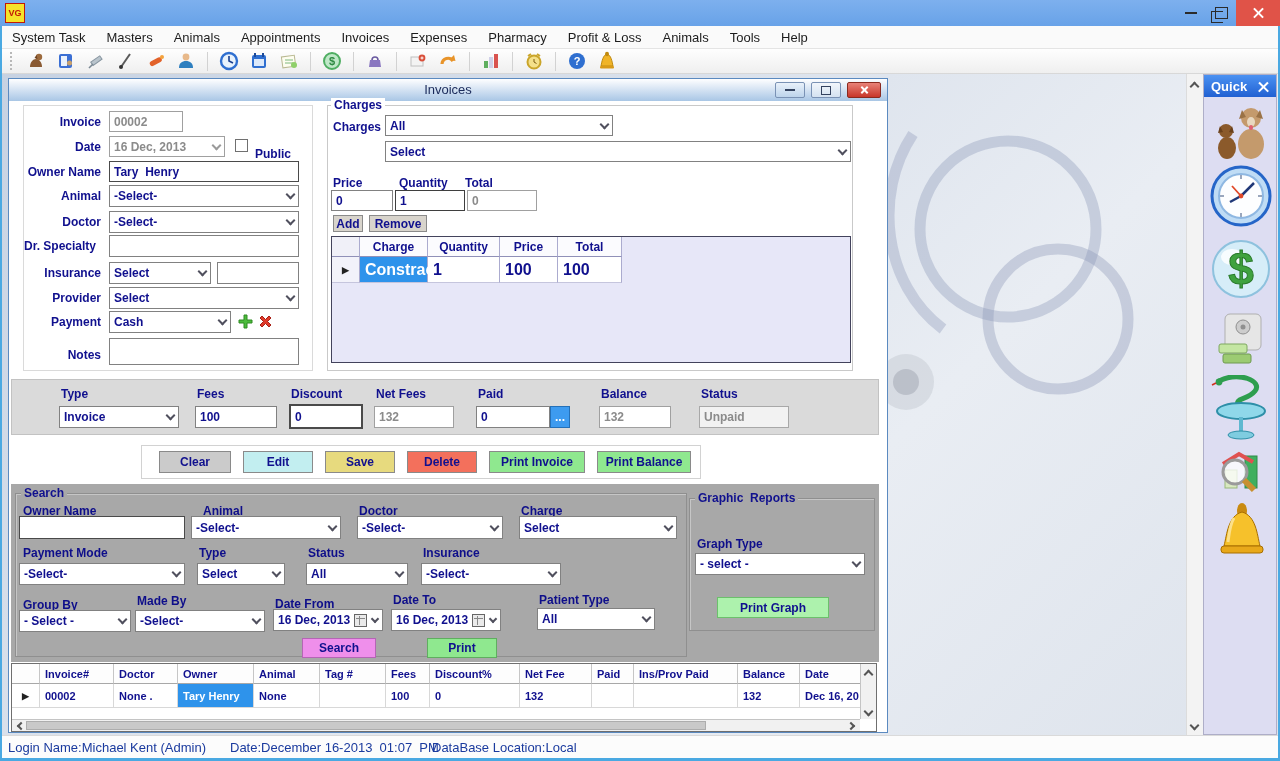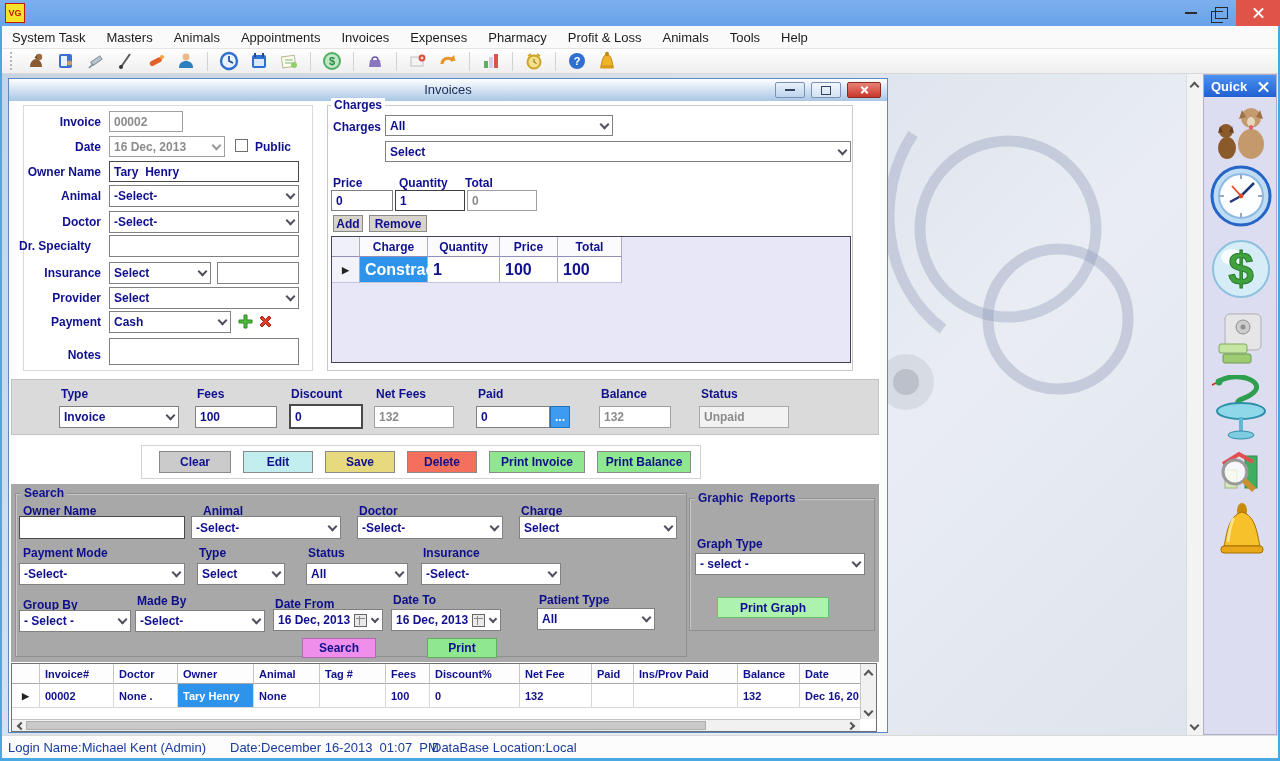--- a/index.html
+++ b/index.html
@@ -298,21 +298,21 @@
       </div>
 
     <div class="lbl" style="left:10px;top:61px;width:82px;text-align:right;">Date</div>
     <div class="fld dis" style="left:100px;top:57px;width:116px;height:21px;border-color:#A0A0A0;">
         <span class="val">16 Dec, 2013</span>
         <span class="ar">
           <i class="chv" style="border-color:#9a9a9a;"></i>
         </span>
       </div>
     <span class="cb" style="left:226px;top:60px;"></span>
-    <div class="lbl" style="left:246px;top:61px;">Public</div>
+    <div class="lbl" style="left:246px;top:68px;">Public</div>
 
     <div class="lbl" style="left:10px;top:86px;width:82px;text-align:right;">Owner Name</div>
     <div class="fld" style="left:100px;top:82px;width:190px;height:21px;border-color:#4a4a4a;">
         <span class="val">Tary  Henry</span>
       </div>
 
     <div class="lbl" style="left:10px;top:110px;width:82px;text-align:right;">Animal</div>
     <div class="fld" style="left:100px;top:106px;width:190px;height:22px;">
         <span class="val">-Select-</span>
         <span class="ar">
@@ -321,21 +321,21 @@
       </div>
 
     <div class="lbl" style="left:10px;top:136px;width:82px;text-align:right;">Doctor</div>
     <div class="fld" style="left:100px;top:132px;width:190px;height:22px;">
         <span class="val">-Select-</span>
         <span class="ar">
           <i class="chv"></i>
         </span>
       </div>
 
-    <div class="lbl" style="left:10px;top:160px;width:82px;text-align:left;">Dr. Specialty</div>
+    <div class="lbl" style="left:10px;top:160px;width:82px;text-align:center;">Dr. Specialty</div>
     <div class="fld" style="left:100px;top:156px;width:190px;height:22px;"></div>
 
     <div class="lbl" style="left:10px;top:187px;width:82px;text-align:right;">Insurance</div>
     <div class="fld" style="left:100px;top:183px;width:102px;height:22px;">
         <span class="val">Select</span>
         <span class="ar">
           <i class="chv"></i>
         </span>
       </div>
     <div class="fld" style="left:208px;top:183px;width:82px;height:22px;"></div>

